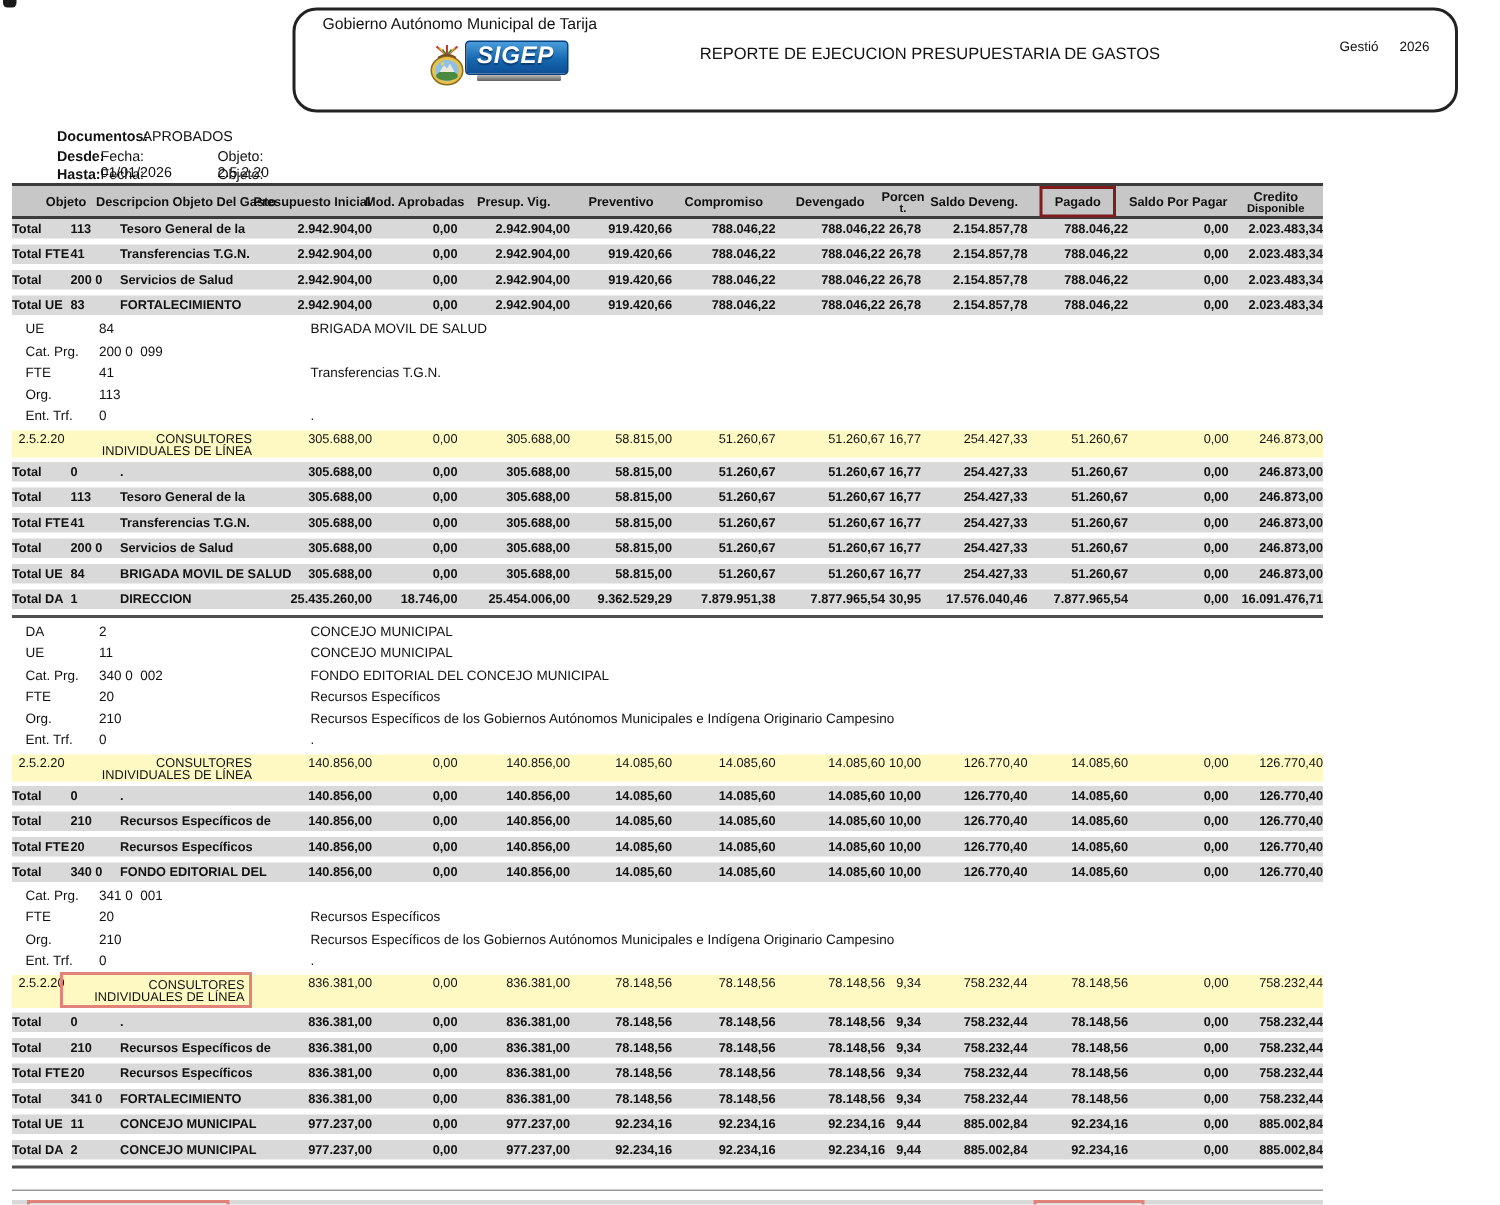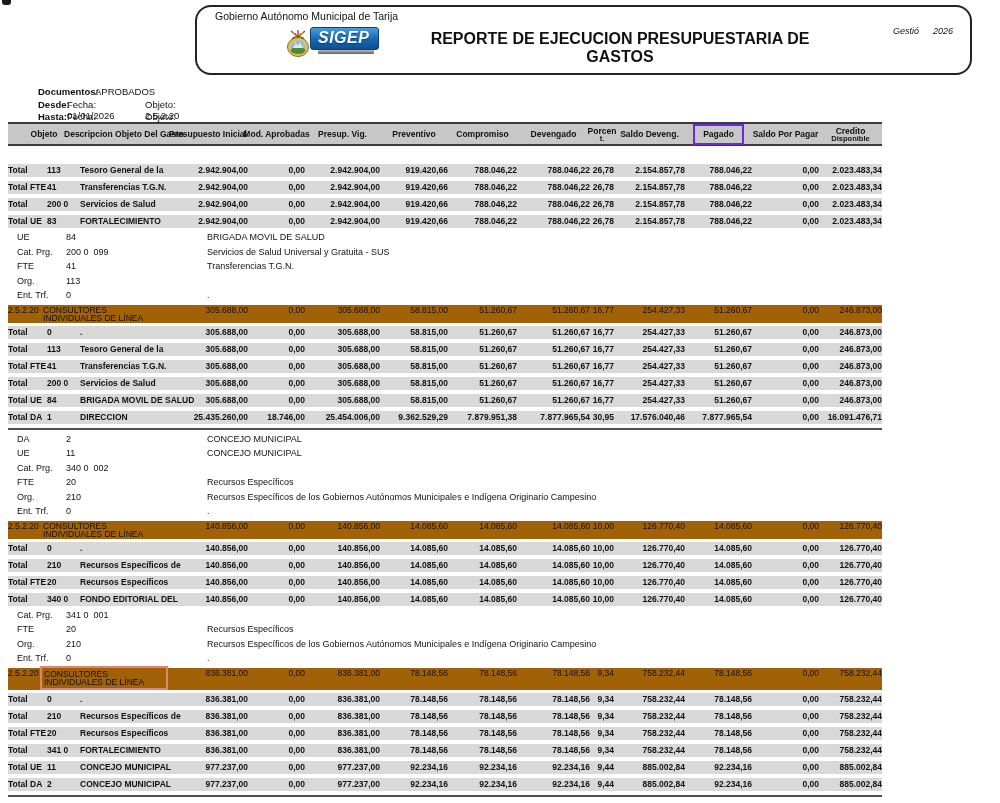--- a/index.html
+++ b/index.html
@@ -12,46 +12,46 @@
   .org-name{position:absolute;left:215px;top:10px;font-size:10.5px;}
   .logo-wrap{position:absolute;left:286px;top:27px;display:flex;align-items:flex-start;}
   .coat{width:24px;height:30px;margin-top:2px;}
   .sigep-box{background:linear-gradient(180deg,#4a9ddb 0%,#1668b0 55%,#0d4f96 100%);
              color:#fff;font-weight:bold;font-style:italic;font-size:16px;line-height:18px;
              padding:1px 9px 2px 7px;border-radius:3px;border:1px solid #0a3f7c;
              letter-spacing:.5px;text-shadow:0 1px 1px #083c70;}
   .sigep-bar{height:4px;background:linear-gradient(180deg,#bcbcbc,#5e5e5e);width:56px;margin:0 0 0 8px;border-radius:1px;}
   .title-block{position:absolute;left:400px;top:25px;width:440px;text-align:center;}
   .rpt-title{font-size:13.5px;font-weight:bold;letter-spacing:.2px;}
-  .rpt-subtitle{font-size:16px;font-weight:bold;margin-top:5px;}
-  .gestion{position:absolute;left:893px;top:26px;font-size:9px;font-style:italic;}
+  .rpt-subtitle{font-size:11px;font-weight:normal;margin-top:5px;}
+  .gestion{position:absolute;left:893px;top:26px;font-size:9px;}
   .gestion .yr{margin-left:14px;}
   
   .filters{position:absolute;left:38px;top:86px;font-size:9.5px;}
   .filters .frow{position:relative;height:12.5px;}
   .filters .lab{font-weight:bold;position:absolute;left:0;top:0;text-align:right;}
   .filters .v1{position:absolute;left:57px;top:0;}
   .filters .v2{position:absolute;left:29px;top:0;}
   .filters .v3{position:absolute;left:107px;top:0;}
   
   .tbl{position:absolute;left:8px;top:122px;width:874px;font-size:8.5px;}
   .thead{display:grid;grid-template-columns:72px 88px 80px 57px 75px 68px 69px 73px 24px 71px 67px 67px 63px;
          background:#c7c7c7;border-top:2px solid #3c3c3c;border-bottom:2px solid #3c3c3c;
          height:20px;font-weight:bold;}
   .thead .hc{display:flex;align-items:center;justify-content:center;text-align:center;
              white-space:nowrap;line-height:8.5px;flex-direction:column;}
   .hc .l2{font-size:7.5px;line-height:7px;}
-  .red-box-h{border:2px solid #6d28d9;padding:4px 8px;margin:0 -12px;}
-  .tbody{margin-top:18px;}
+  .red-box-h{border:2px solid #7f1d1d;padding:4px 8px;margin:0 -12px;}
+  .tbody{margin-top:0;}
   .row-total{display:grid;grid-template-columns:39px 33px 88px 80px 57px 75px 68px 69px 73px 24px 71px 67px 67px 63px;
              background:#d9d9d9;height:13px;line-height:13px;margin-bottom:4px;font-weight:bold;white-space:pre;}
   .row-grand{display:grid;grid-template-columns:160px 80px 57px 75px 68px 69px 73px 24px 71px 67px 67px 63px;
              background:#d9d9d9;height:20px;line-height:20px;font-weight:bold;white-space:nowrap;}
   .row-object{display:grid;grid-template-columns:35px 125px 80px 57px 75px 68px 69px 73px 24px 71px 67px 67px 63px;
-              background:#a16207;min-height:17px;margin-bottom:3px;font-weight:normal;}
+              background:#fef9c3;min-height:17px;margin-bottom:3px;font-weight:normal;text-align:right;}
   .row-object .num{align-items:flex-start;}
   .o-desc{line-height:8.5px;padding-top:1px;}
   .o-desc.red-box{border:2px solid #e2837a;margin:-2px 0 0 -3px;padding:2px 3px 1px 2px;align-self:flex-start;}
   .row-section{display:flex;height:14.5px;line-height:11px;font-size:9px;font-weight:normal;
                padding-left:9px;background:#fff;white-space:pre;}
   .s-label{width:49px;flex:none;}
   .s-code{width:141px;flex:none;}
   .s-desc{flex:1;}
   .num{display:flex;justify-content:flex-end;white-space:nowrap;}
   .c-desc{white-space:pre;}
@@ -152,21 +152,21 @@
         <span>Credito</span>
         <span class="l2">Disponible</span>
       </div>
     </div>
   <div class="tbody">
       <div class="row-total"><span class="c-obj">Total</span><span class="c-code">113</span><span class="c-desc">Tesoro General de la</span><span class="num">2.942.904,00</span><span class="num">0,00</span><span class="num">2.942.904,00</span><span class="num">919.420,66</span><span class="num">788.046,22</span><span class="num">788.046,22</span><span class="num">26,78</span><span class="num">2.154.857,78</span><span class="num">788.046,22</span><span class="num">0,00</span><span class="num">2.023.483,34</span></div>
       <div class="row-total"><span class="c-obj">Total FTE</span><span class="c-code">41</span><span class="c-desc">Transferencias T.G.N.</span><span class="num">2.942.904,00</span><span class="num">0,00</span><span class="num">2.942.904,00</span><span class="num">919.420,66</span><span class="num">788.046,22</span><span class="num">788.046,22</span><span class="num">26,78</span><span class="num">2.154.857,78</span><span class="num">788.046,22</span><span class="num">0,00</span><span class="num">2.023.483,34</span></div>
       <div class="row-total"><span class="c-obj">Total</span><span class="c-code">200 0</span><span class="c-desc">Servicios de Salud</span><span class="num">2.942.904,00</span><span class="num">0,00</span><span class="num">2.942.904,00</span><span class="num">919.420,66</span><span class="num">788.046,22</span><span class="num">788.046,22</span><span class="num">26,78</span><span class="num">2.154.857,78</span><span class="num">788.046,22</span><span class="num">0,00</span><span class="num">2.023.483,34</span></div>
       <div class="row-total"><span class="c-obj">Total UE</span><span class="c-code">83</span><span class="c-desc">FORTALECIMIENTO</span><span class="num">2.942.904,00</span><span class="num">0,00</span><span class="num">2.942.904,00</span><span class="num">919.420,66</span><span class="num">788.046,22</span><span class="num">788.046,22</span><span class="num">26,78</span><span class="num">2.154.857,78</span><span class="num">788.046,22</span><span class="num">0,00</span><span class="num">2.023.483,34</span></div>
       <div class="row-section"><span class="s-label">UE</span><span class="s-code">84</span><span class="s-desc">BRIGADA MOVIL DE SALUD</span></div>
-      <div class="row-section"><span class="s-label">Cat. Prg.</span><span class="s-code">200 0  099</span><span class="s-desc">Servicios de Salud Universal y Gratuita - SUS</span></div>
+      <div class="row-section"><span class="s-label">Cat. Prg.</span><span class="s-code">200 0  099</span></div>
       <div class="row-section"><span class="s-label">FTE</span><span class="s-code">41</span><span class="s-desc">Transferencias T.G.N.</span></div>
       <div class="row-section"><span class="s-label">Org.</span><span class="s-code">113</span></div>
       <div class="row-section"><span class="s-label">Ent. Trf.</span><span class="s-code">0</span><span class="s-desc">.</span></div>
       <div class="row-object">
         <span>2.5.2.20</span>
         <span class="o-desc">CONSULTORES INDIVIDUALES DE LÍNEA</span>
         <span class="num">305.688,00</span>
         <span class="num">0,00</span>
         <span class="num">305.688,00</span>
         <span class="num">58.815,00</span>
@@ -180,21 +180,21 @@
       </div>
       <div class="row-total"><span class="c-obj">Total</span><span class="c-code">0</span><span class="c-desc">.</span><span class="num">305.688,00</span><span class="num">0,00</span><span class="num">305.688,00</span><span class="num">58.815,00</span><span class="num">51.260,67</span><span class="num">51.260,67</span><span class="num">16,77</span><span class="num">254.427,33</span><span class="num">51.260,67</span><span class="num">0,00</span><span class="num">246.873,00</span></div>
       <div class="row-total"><span class="c-obj">Total</span><span class="c-code">113</span><span class="c-desc">Tesoro General de la</span><span class="num">305.688,00</span><span class="num">0,00</span><span class="num">305.688,00</span><span class="num">58.815,00</span><span class="num">51.260,67</span><span class="num">51.260,67</span><span class="num">16,77</span><span class="num">254.427,33</span><span class="num">51.260,67</span><span class="num">0,00</span><span class="num">246.873,00</span></div>
       <div class="row-total"><span class="c-obj">Total FTE</span><span class="c-code">41</span><span class="c-desc">Transferencias T.G.N.</span><span class="num">305.688,00</span><span class="num">0,00</span><span class="num">305.688,00</span><span class="num">58.815,00</span><span class="num">51.260,67</span><span class="num">51.260,67</span><span class="num">16,77</span><span class="num">254.427,33</span><span class="num">51.260,67</span><span class="num">0,00</span><span class="num">246.873,00</span></div>
       <div class="row-total"><span class="c-obj">Total</span><span class="c-code">200 0</span><span class="c-desc">Servicios de Salud</span><span class="num">305.688,00</span><span class="num">0,00</span><span class="num">305.688,00</span><span class="num">58.815,00</span><span class="num">51.260,67</span><span class="num">51.260,67</span><span class="num">16,77</span><span class="num">254.427,33</span><span class="num">51.260,67</span><span class="num">0,00</span><span class="num">246.873,00</span></div>
       <div class="row-total"><span class="c-obj">Total UE</span><span class="c-code">84</span><span class="c-desc">BRIGADA MOVIL DE SALUD</span><span class="num">305.688,00</span><span class="num">0,00</span><span class="num">305.688,00</span><span class="num">58.815,00</span><span class="num">51.260,67</span><span class="num">51.260,67</span><span class="num">16,77</span><span class="num">254.427,33</span><span class="num">51.260,67</span><span class="num">0,00</span><span class="num">246.873,00</span></div>
       <div class="row-total"><span class="c-obj">Total DA</span><span class="c-code">1</span><span class="c-desc">DIRECCION</span><span class="num">25.435.260,00</span><span class="num">18.746,00</span><span class="num">25.454.006,00</span><span class="num">9.362.529,29</span><span class="num">7.879.951,38</span><span class="num">7.877.965,54</span><span class="num">30,95</span><span class="num">17.576.040,46</span><span class="num">7.877.965,54</span><span class="num">0,00</span><span class="num">16.091.476,71</span></div>
       <div class="divider"></div>
       <div class="row-section"><span class="s-label">DA</span><span class="s-code">2</span><span class="s-desc">CONCEJO MUNICIPAL</span></div>
       <div class="row-section"><span class="s-label">UE</span><span class="s-code">11</span><span class="s-desc">CONCEJO MUNICIPAL</span></div>
-      <div class="row-section"><span class="s-label">Cat. Prg.</span><span class="s-code">340 0  002</span></div>
+      <div class="row-section"><span class="s-label">Cat. Prg.</span><span class="s-code">340 0  002</span><span class="s-desc">FONDO EDITORIAL DEL CONCEJO MUNICIPAL</span></div>
       <div class="row-section"><span class="s-label">FTE</span><span class="s-code">20</span><span class="s-desc">Recursos Específicos</span></div>
       <div class="row-section"><span class="s-label">Org.</span><span class="s-code">210</span><span class="s-desc">Recursos Específicos de los Gobiernos Autónomos Municipales e Indígena Originario Campesino</span></div>
       <div class="row-section"><span class="s-label">Ent. Trf.</span><span class="s-code">0</span><span class="s-desc">.</span></div>
       <div class="row-object">
         <span>2.5.2.20</span>
         <span class="o-desc">CONSULTORES INDIVIDUALES DE LÍNEA</span>
         <span class="num">140.856,00</span>
         <span class="num">0,00</span>
         <span class="num">140.856,00</span>
         <span class="num">14.085,60</span>

